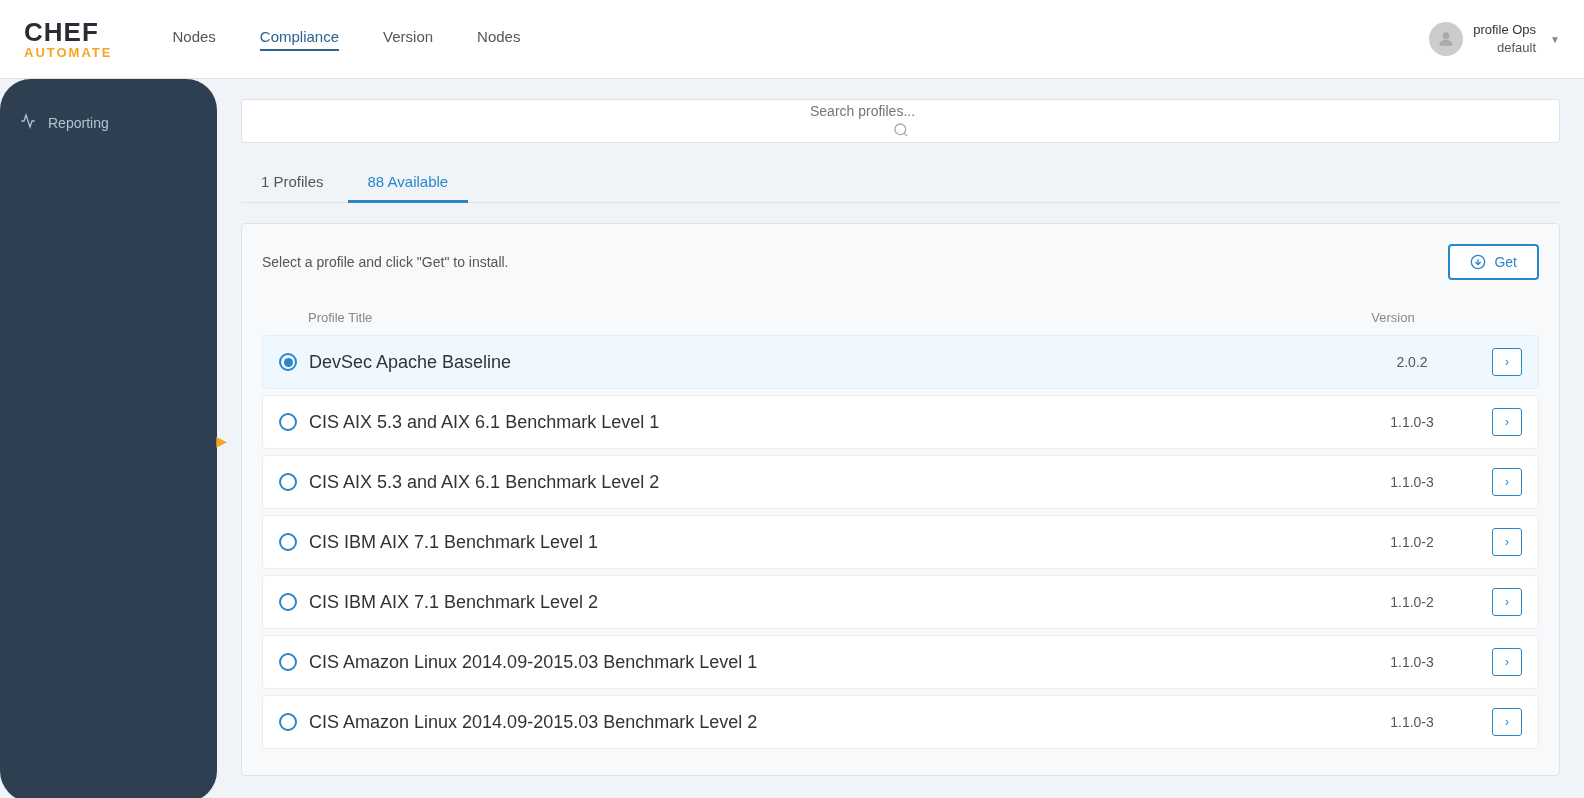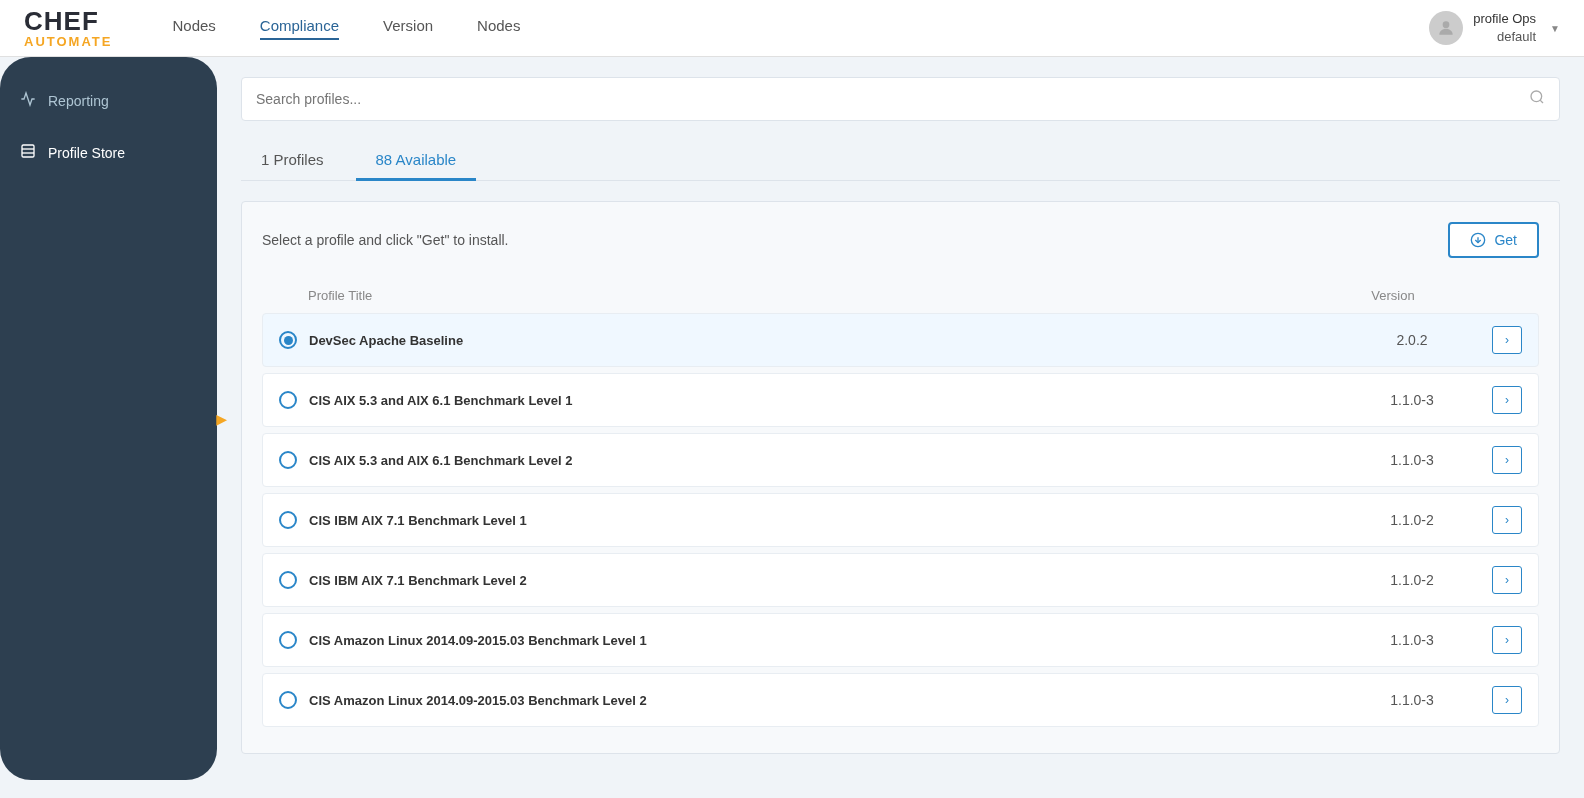--- a/index.html
+++ b/index.html
@@ -3,21 +3,21 @@
   <meta charset="utf-8">
   <style>
     * { box-sizing: border-box; margin: 0; padding: 0; }
     body { font-family: 'Helvetica Neue', Arial, sans-serif; background: #f0f4f8; color: #333; height: 798px; overflow: hidden; }
 
     
     .top-nav {
       display: flex;
       align-items: center;
       background: #fff;
-      height: 57px;
+      height: 79px;
       border-bottom: 1px solid #e0e0e0;
       padding: 8px 24px;
       position: relative;
       z-index: 10;
     }
     .logo-area {
       display: flex;
       align-items: center;
       margin-right: 60px;
     }
@@ -128,35 +128,36 @@
     
     .search-container {
       background: #fff;
       border: 1px solid #dde3ea;
       border-radius: 4px;
       display: flex;
       align-items: center;
       padding: 0 14px;
       height: 44px;
       margin-bottom: 20px;
+      flex-direction: column;
     }
     .search-input {
       flex: 1;
       border: none;
       outline: none;
       font-size: 14px;
       color: #666;
       background: transparent;
     }
     .search-icon { color: #aaa; font-size: 16px; }
 
     
     .tabs {
       display: flex;
-      gap: 12px;
+      gap: 4px;
       margin-bottom: 20px;
       border-bottom: 1px solid #dde3ea;
     }
     .tab {
       padding: 10px 20px;
       font-size: 15px;
       cursor: pointer;
       color: #555;
       border-bottom: 3px solid transparent;
       margin-bottom: -1px;
@@ -235,23 +236,22 @@
     }
     .radio-inner {
       width: 9px;
       height: 9px;
       border-radius: 50%;
       background: #2a86c8;
     }
 
     .profile-name {
       flex: 1;
-      font-size: 13px;
+      font-size: 18px;
       color: #333;
-      font-weight: bold;
     }
     .profile-version {
       width: 160px;
       text-align: center;
       font-size: 14px;
       color: #555;
     }
     .profile-arrow-btn {
       width: 30px;
       height: 28px;
@@ -301,30 +301,20 @@
 
   <div class="sidebar">
     <div class="sidebar-item">
       <span class="sidebar-icon">
         <svg width="16" height="16" viewBox="0 0 24 24" fill="none" stroke="#aec5d3" stroke-width="2">
             <polyline points="22 12 18 12 15 21 9 3 6 12 2 12"></polyline>
           </svg>
       </span>
       <span>Reporting</span>
     </div>
-    <div class="sidebar-item active">
-      <span class="sidebar-icon">
-        <svg width="16" height="16" viewBox="0 0 24 24" fill="none" stroke="#fff" stroke-width="2">
-            <rect x="3" y="3" width="18" height="18" rx="2"></rect>
-            <line x1="3" y1="9" x2="21" y2="9"></line>
-            <line x1="3" y1="15" x2="21" y2="15"></line>
-          </svg>
-      </span>
-      <span>Profile Store</span>
-    </div>
     <span class="sidebar-arrow">▶</span>
   </div>
 
   <div class="main-content">
 
     <div class="search-container">
       <input class="search-input" type="text" placeholder="Search profiles..." style="">
       <span class="search-icon">
         <svg width="16" height="16" viewBox="0 0 24 24" fill="none" stroke="#aaa" stroke-width="2">
             <circle cx="11" cy="11" r="8"></circle>

